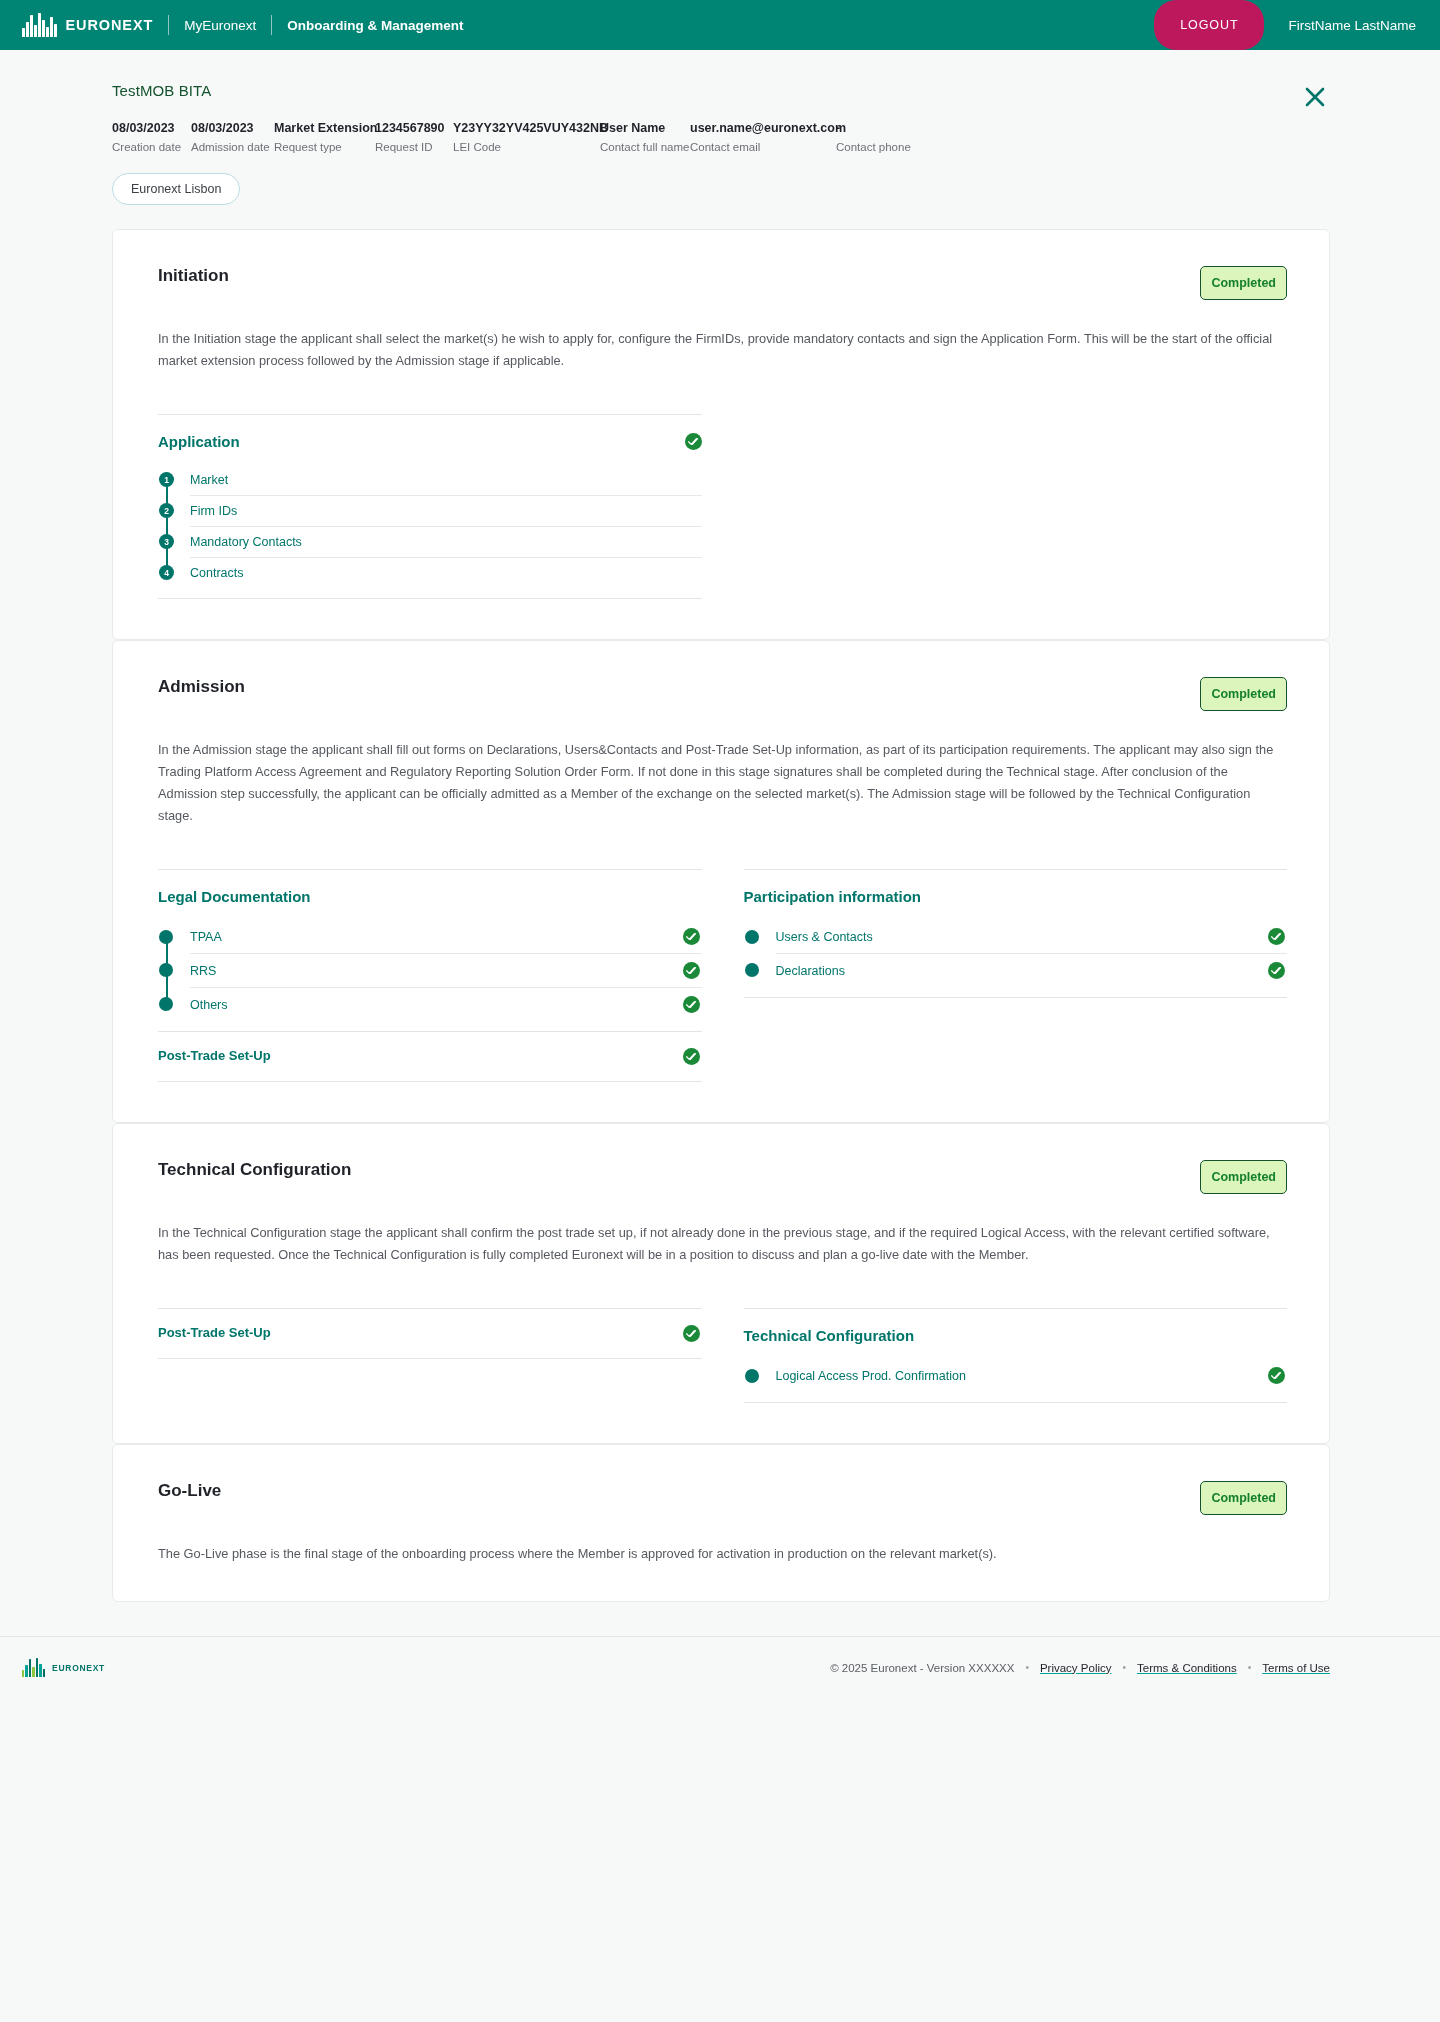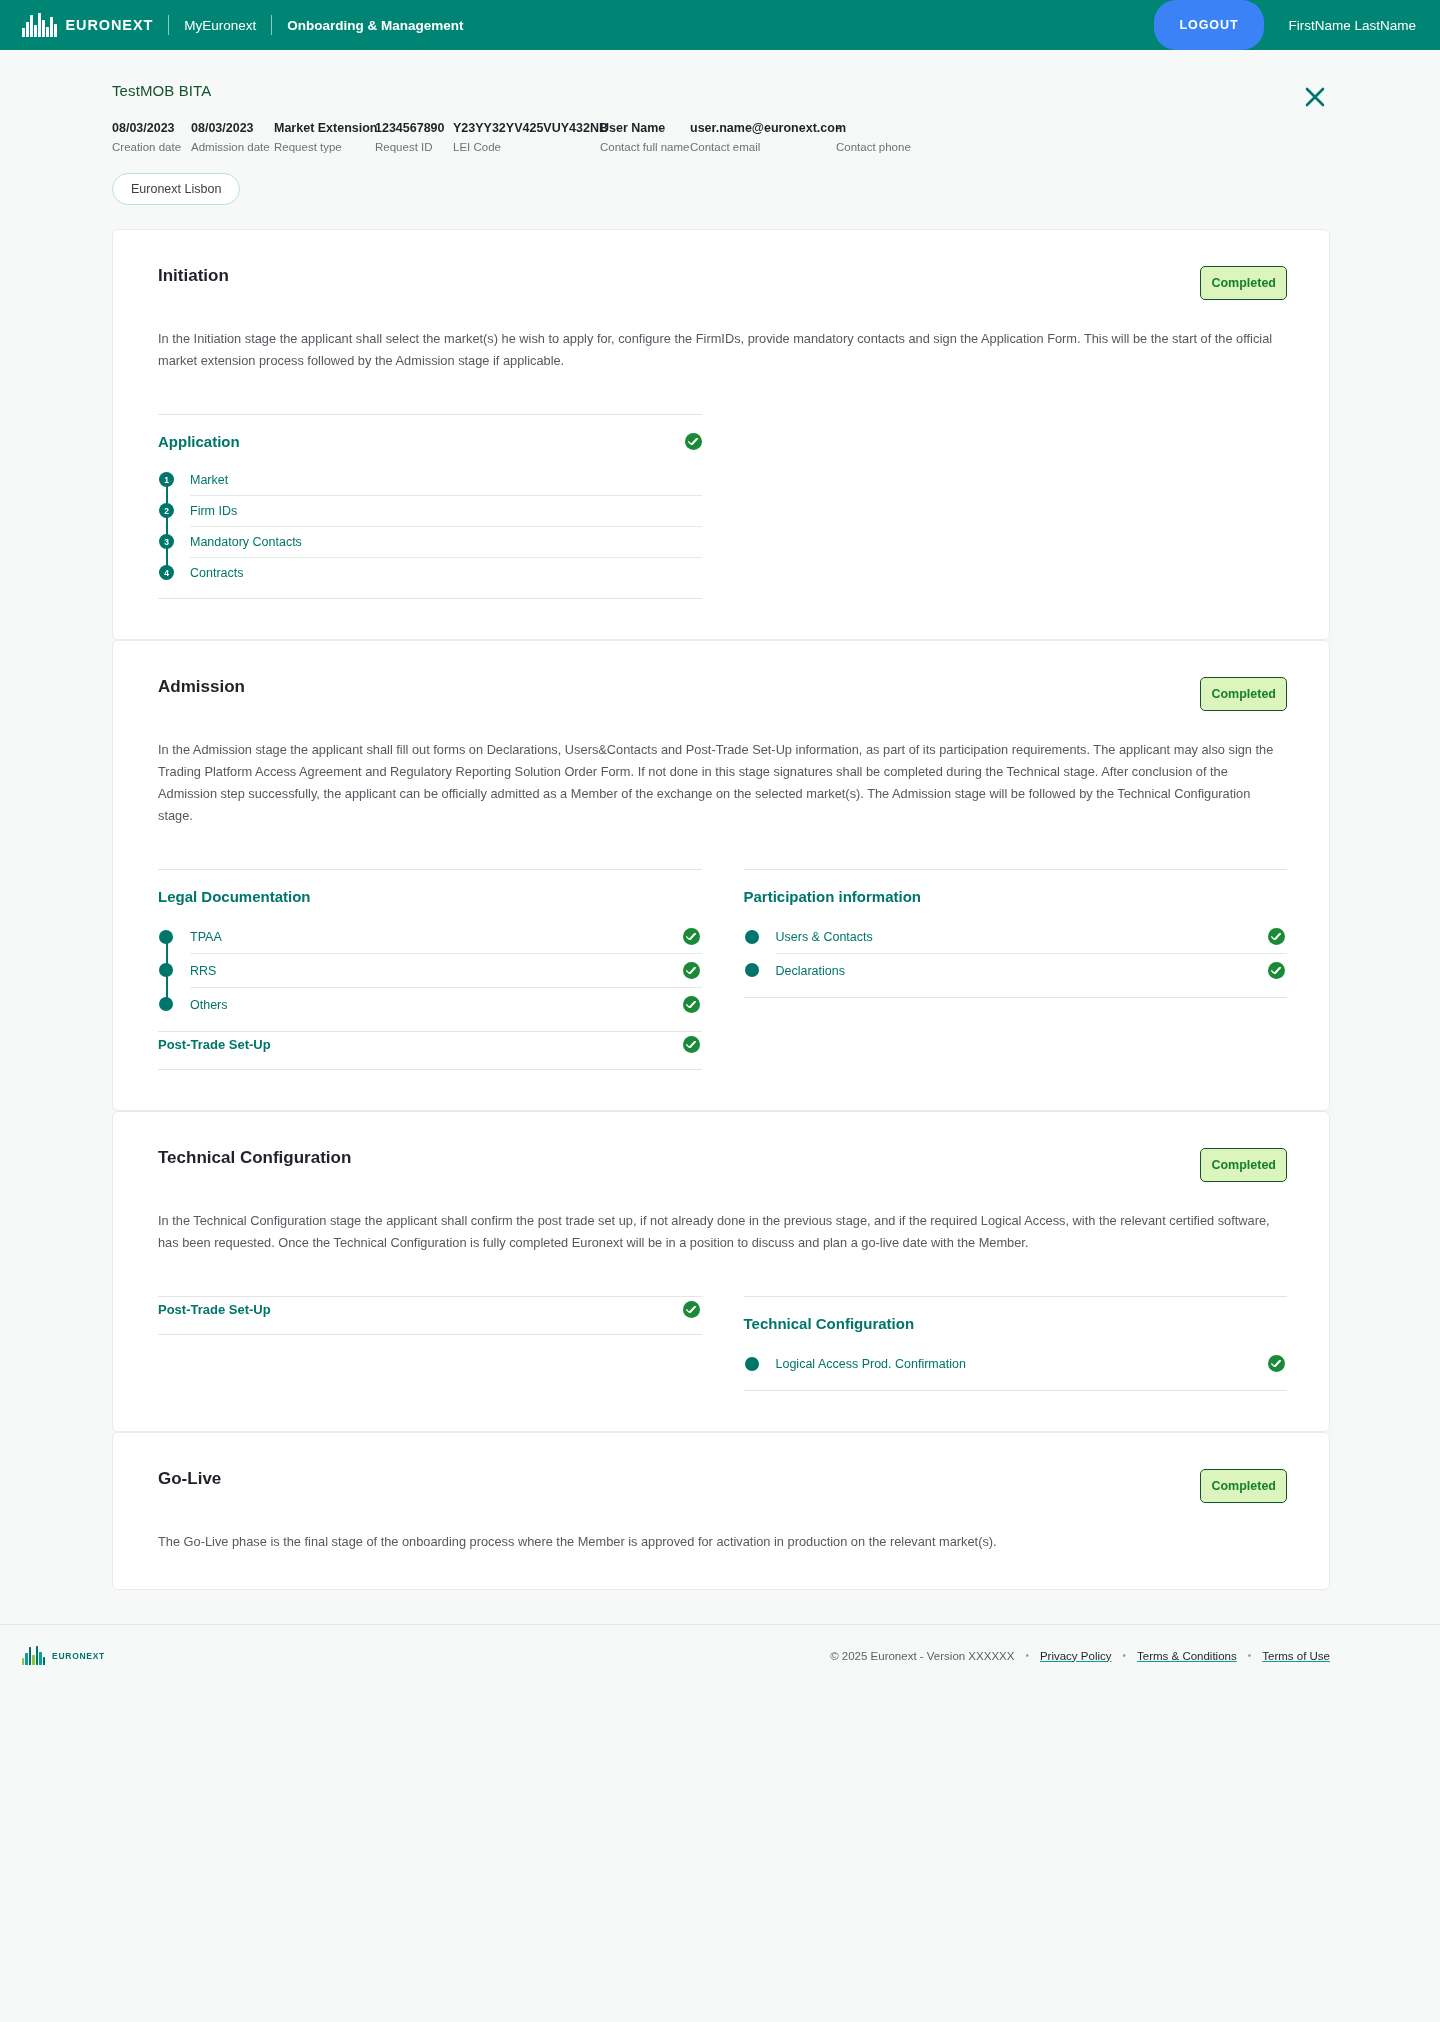--- a/index.html
+++ b/index.html
@@ -22,27 +22,27 @@
   }
   .brand { display: flex; align-items: center; gap: 9px; }
   .logo-mark { display: flex; align-items: flex-end; gap: 1.5px; height: 24px; }
   .logo-mark i { display: block; width: 2.5px; background: #ffffff; border-radius: .5px; }
   .brand-word { font-size: 14.5px; font-weight: 700; letter-spacing: .9px; }
   .nav-sep { width: 1px; height: 20px; background: rgba(255,255,255,.55); margin: 0 15px; }
   .nav-link { font-size: 13.5px; color: #ffffff; text-decoration: none; white-space: nowrap; }
   .nav-link.active { font-weight: 700; }
   .topbar-right { margin-left: auto; display: flex; align-items: center; gap: 24px; }
   .logout-btn {
-    background: #3b82f6;
+    background: #be185d;
     color: #fff;
     border: none;
     border-radius: 22px;
     padding: 18px 26px;
     font-size: 12.5px;
-    font-weight: 700;
+    font-weight: 400;
     letter-spacing: .9px;
     font-family: "Liberation Sans", sans-serif;
     cursor: pointer;
   }
   .user-name { font-size: 13.5px; color: #fff; white-space: nowrap; }
 
   
   .page-head { padding: 32px 110px 0 112px; position: relative; }
   .page-title { font-size: 15px; font-weight: 400; color: #14532d; letter-spacing: .1px; }
   .close-btn {
@@ -132,22 +132,22 @@
     flex: 1 1 auto; display: flex; align-items: center; justify-content: space-between;
     padding: 8px 2px 8px 0; min-height: 31px;
   }
   .step-label { font-size: 12.5px; color: #00756a; }
   .check { width: 17px; height: 17px; flex: 0 0 17px; }
   .check svg { display: block; }
 
   .single-row {
     border-top: 1px solid #e2e4e6;
     border-bottom: 1px solid #e2e4e6;
-    display: flex; align-items: center; justify-content: space-between;
-    padding: 4px 2px 16px 0;
+    display: flex; justify-content: space-between;
+    padding: 16px 2px 16px 0;
     margin-top: 0;
   }
   .single-row .group-title { font-size: 13px; }
   .group-bottom-rule { border-bottom: 1px solid #e2e4e6; margin-top: 10px; }
 
   
   .footer {
     margin-top: 34px;
     border-top: 1px solid #e3e5e7;
     background: #f7f8f8;

